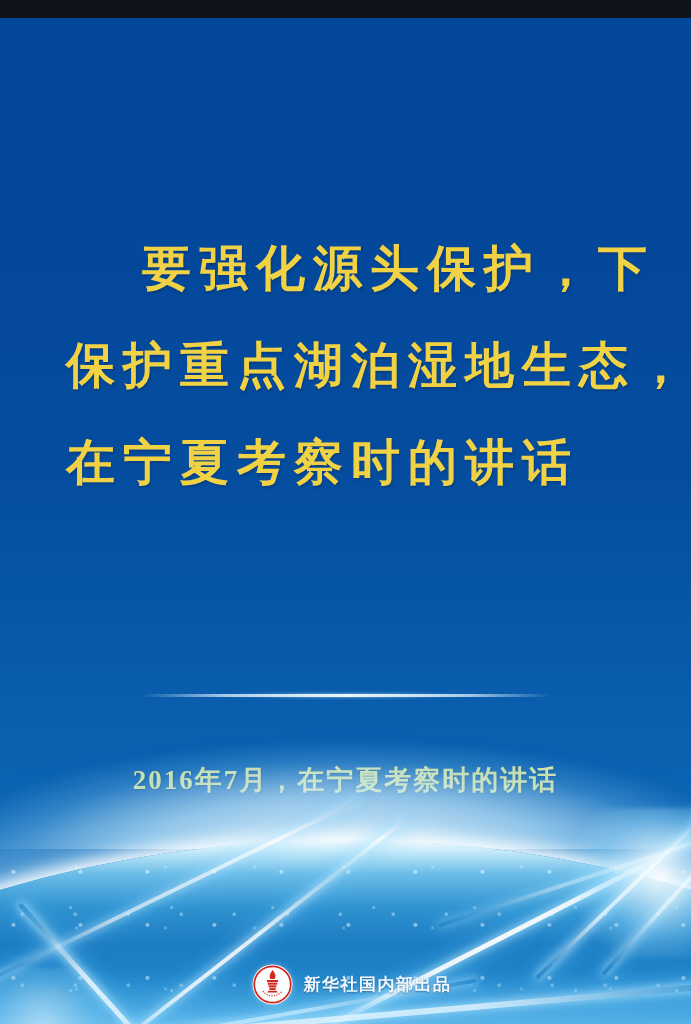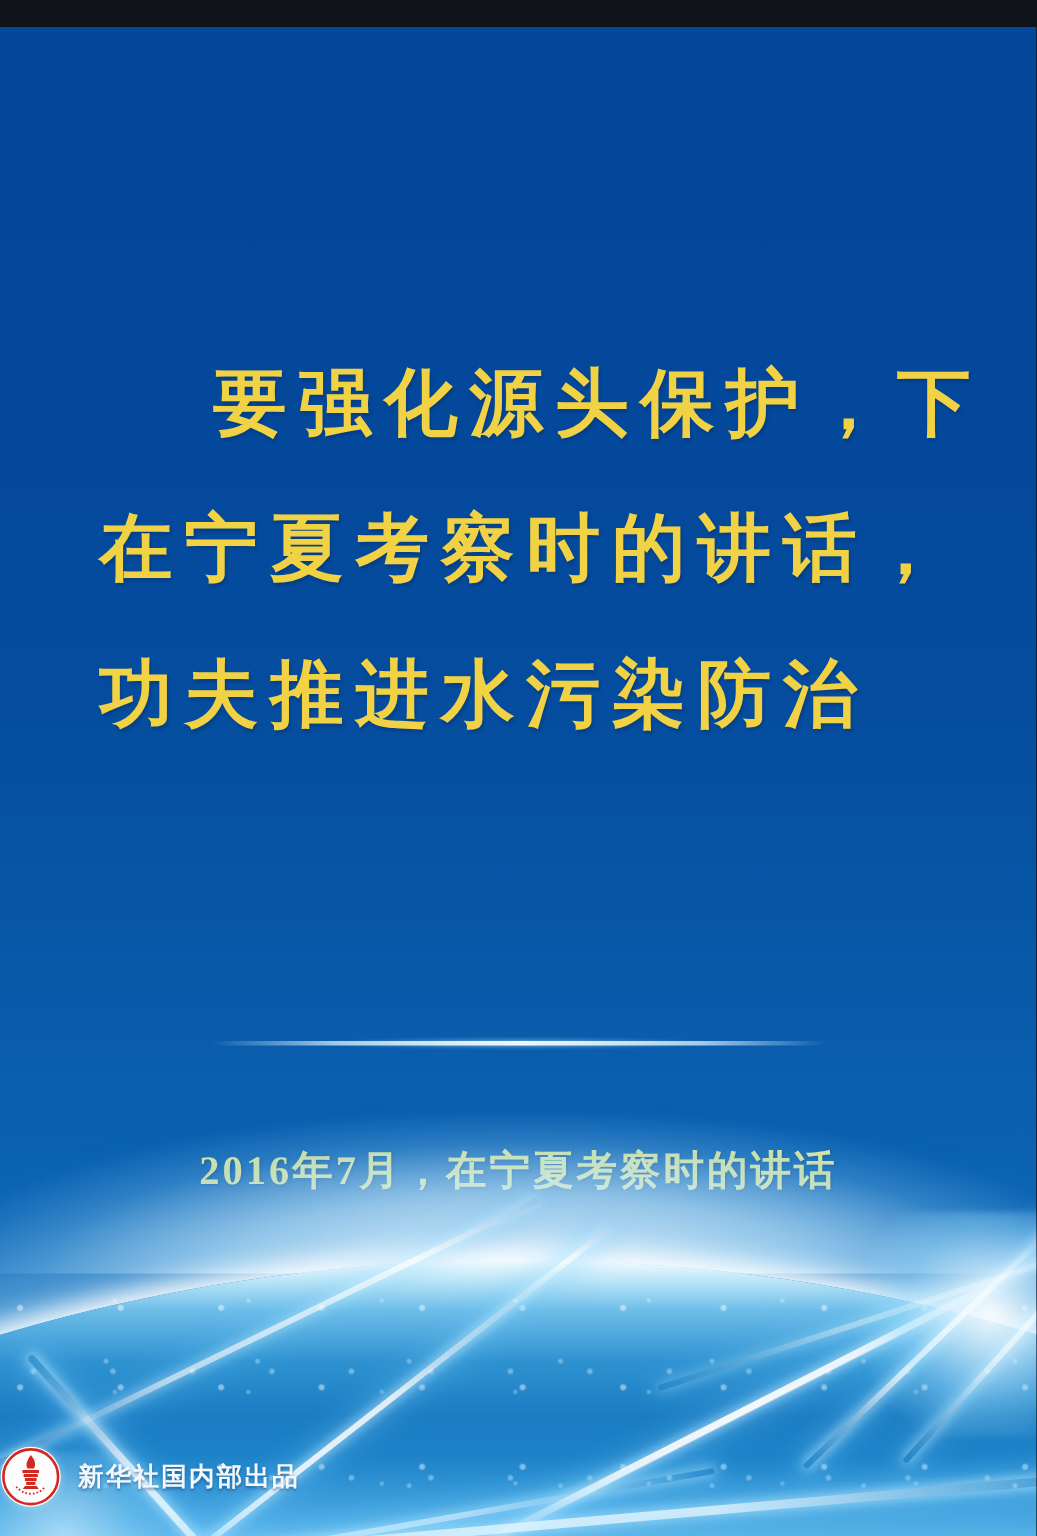--- a/index.html
+++ b/index.html
@@ -109,42 +109,42 @@
   }
   .bottom-glow{
     position:absolute;left:0;right:0;bottom:0;height:72px;
     background:linear-gradient(180deg,
       rgba(140,216,255,0), rgba(140,216,255,.3) 60%, rgba(175,232,255,.45) 100%);
   }
 
   
   .footer{
     position:absolute;
-    top:944px;left:0;right:0;height:44px;
-    display:flex;align-items:center;justify-content:flex-start;gap:11px;
+    top:944px;left:12px;right:0;height:44px;
+    display:flex;align-items:center;justify-content:center;gap:11px;
   }
   .logo{width:41px;height:41px;display:block;filter:drop-shadow(0 0 3px rgba(255,255,255,.35));}
   .footer-text{
     font-family:"Liberation Sans", sans-serif;
     font-size:17px;
     font-weight:700;
     letter-spacing:1.5px;
     color:#f2f8fc;
     text-shadow:0 1px 2px rgba(0,40,90,.45);
   }
 </style>
 </head>
 <body>
 
 <div class="poster">
 
   <div class="quote">
     <div class="quote-line indent">要强化源头保护，下</div>
-    <div class="quote-line">在宁夏考察时的讲话，</div>
-    <div class="quote-line">功夫推进水污染防治</div>
+    <div class="quote-line">保护重点湖泊湿地生态，</div>
+    <div class="quote-line">在宁夏考察时的讲话</div>
   </div>
 
   <div class="divider"></div>
 
   <div class="attribution">2016年7月，在宁夏考察时的讲话</div>
 
   <div class="horizon-glow"></div>
   <div class="earth"></div>
   <div class="sparkles"></div>
 

